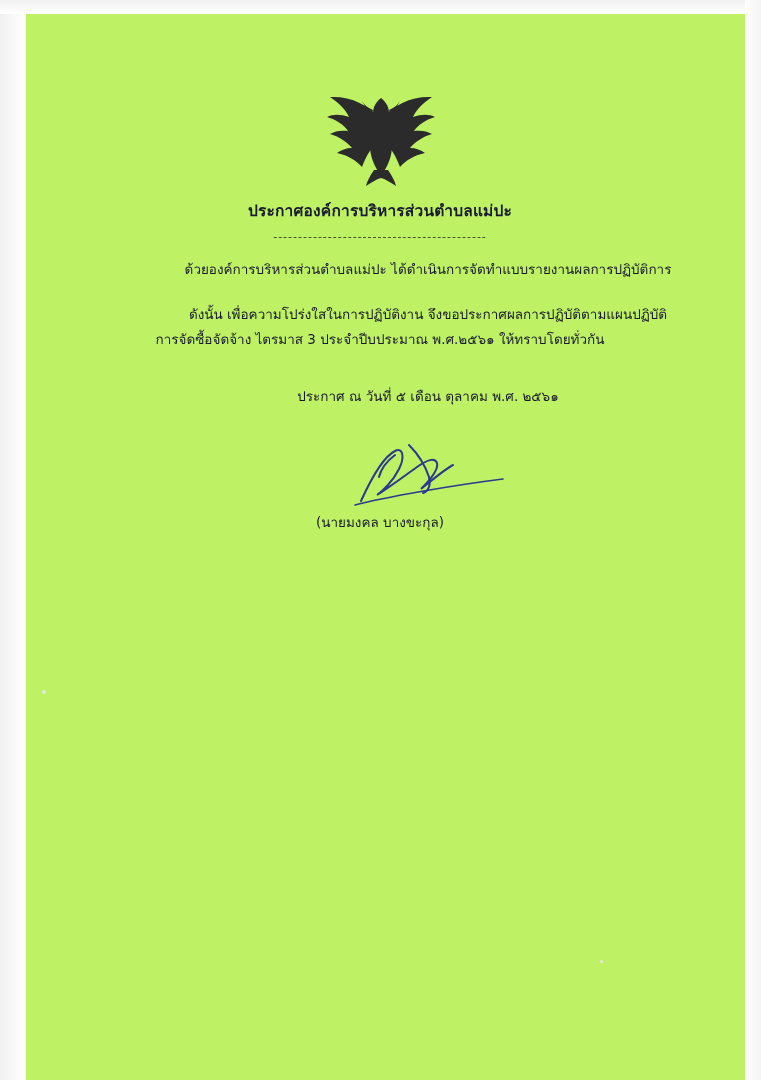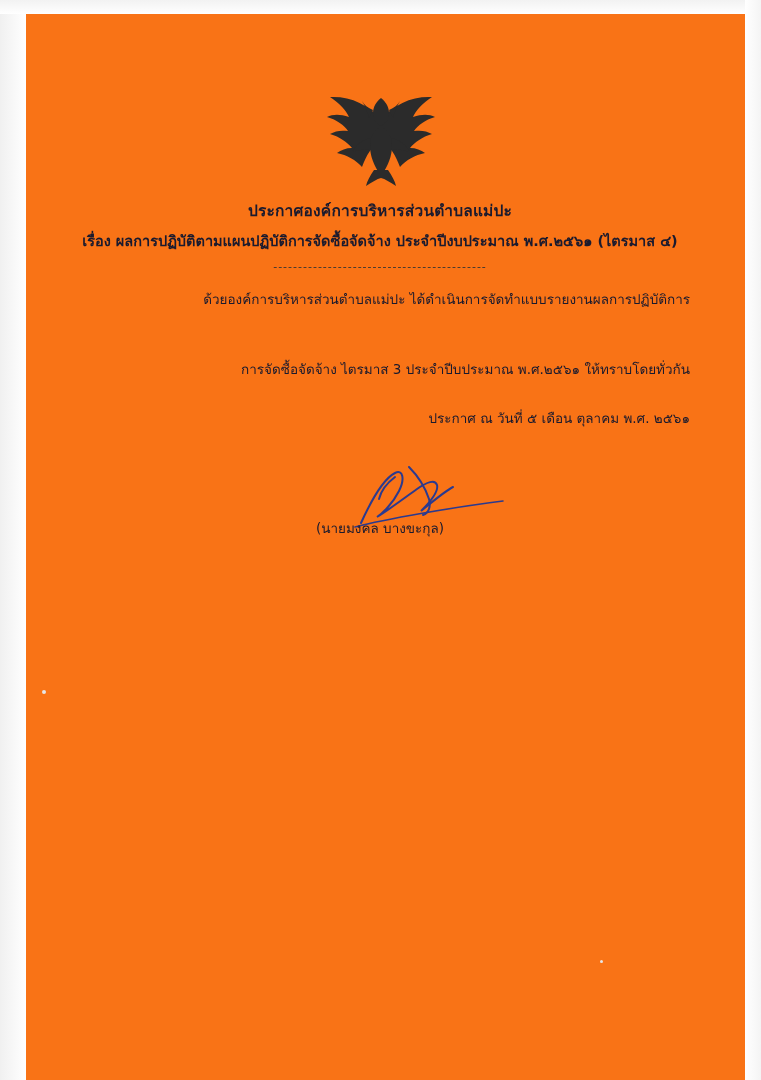--- a/index.html
+++ b/index.html
@@ -7,21 +7,21 @@
     padding: 0;
     background: #ffffff;
   }
   body {
     font-family: "DejaVu Sans", "Liberation Sans", sans-serif;
   }
   .page {
     position: relative;
     width: 761px;
     height: 1080px;
-    background: #f97316;
+    background: #bef264;
     overflow: hidden;
   }
   
   .scan-edge-left {
     position: absolute;
     left: 0; top: 0;
     width: 26px; height: 1080px;
     background: linear-gradient(to right, #f0f0f0, #ffffff);
   }
   .scan-edge-top {
@@ -71,49 +71,49 @@
     color: #333;
     margin-top: 7px;
     letter-spacing: 1px;
     white-space: nowrap;
     overflow: hidden;
   }
   .para {
     font-size: 13.5px;
     line-height: 1.85;
     margin-top: 14px;
-    text-align: right;
+    text-align: center;
   }
   .para .indent {
     display: inline-block;
     width: 96px;
   }
   .para-2 {
     margin-top: 20px;
   }
   .para-3 {
-    margin-top: 24px;
+    margin-top: 32px;
   }
   .para-3 .indent {
     width: 96px;
   }
   .sig-area {
     position: relative;
     margin-top: 30px;
     height: 120px;
   }
   .signature {
     position: absolute;
     left: 255px;
     top: 0px;
   }
   .sig-name {
     position: absolute;
     left: 0; right: 0;
-    top: 56px;
+    top: 72px;
     text-align: center;
     font-size: 13.5px;
     line-height: 1.7;
   }
   .sig-role {
     position: absolute;
     left: 0; right: 0;
     top: 96px;
     text-align: center;
     font-size: 13.5px;
@@ -153,29 +153,28 @@
         <path d="M54 48 C46 50 40 55 36 62 C43 60 49 59 55 60 Z"></path>
         <path d="M76 48 C84 50 90 55 94 62 C87 60 81 59 75 60 Z"></path>
 
         <path d="M58 80 C54 86 51 91 50 96 C56 92 61 89 65 88 C69 89 74 92 80 96 C79 91 76 86 72 80 Z"></path>
       </g>
     </svg>
   </div>
 
   <div class="doc-body">
     <div class="title">ประกาศองค์การบริหารส่วนตำบลแม่ปะ</div>
-    <div class="subtitle">เรื่อง ผลการปฏิบัติตามแผนปฏิบัติการจัดซื้อจัดจ้าง ประจำปีงบประมาณ พ.ศ.๒๕๖๑ (ไตรมาส ๔)</div>
     <div class="rule">-------------------------------------------</div>
 
     <div class="para">
       <span class="indent"></span><span>ด้วยองค์การบริหารส่วนตำบลแม่ปะ     ได้ดำเนินการจัดทำแบบรายงานผลการปฏิบัติการ</span><br>
     </div>
 
     <div class="para para-2">
-      <span class="indent"></span><br>
+      <span class="indent"></span><span>ดังนั้น   เพื่อความโปร่งใสในการปฏิบัติงาน    จึงขอประกาศผลการปฏิบัติตามแผนปฏิบัติ</span><br>
       <span>การจัดซื้อจัดจ้าง ไตรมาส 3  ประจำปีบประมาณ พ.ศ.๒๕๖๑  ให้ทราบโดยทั่วกัน</span>
     </div>
 
     <div class="para para-3">
       <span class="indent"></span><span>ประกาศ   ณ วันที่   ๕  เดือน  ตุลาคม  พ.ศ.  ๒๕๖๑</span>
     </div>
 
     <div class="sig-area">
       <svg class="signature" width="190" height="80" viewBox="0 0 190 80">
         <g fill="none" stroke="#2b3a8f" stroke-width="2" stroke-linecap="round">

